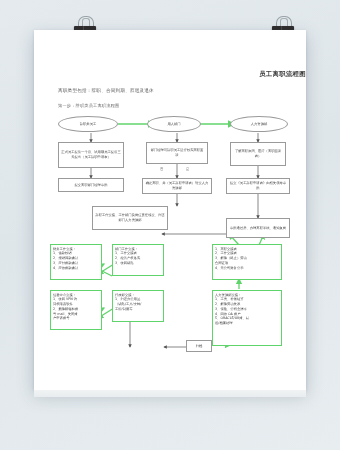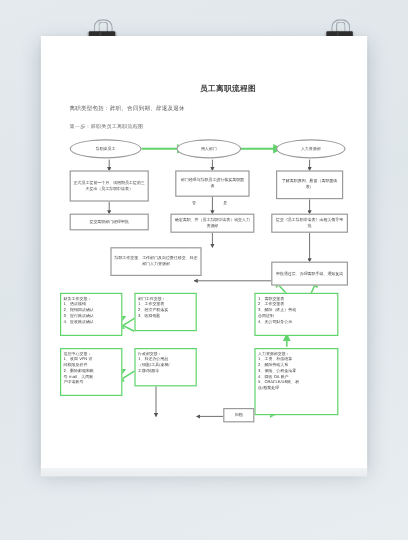--- a/index.html
+++ b/index.html
@@ -23,22 +23,22 @@
   #clipL{left:74px;} #clipR{left:272px;}
 
   
   #paper{position:absolute;left:34px;top:30px;width:272px;height:360px;
     background:#fff;box-shadow:0 6px 16px rgba(70,90,105,.28),0 1px 3px rgba(70,90,105,.2);}
   #paper:after{content:"";position:absolute;left:0;bottom:-7px;width:100%;height:7px;
     background:linear-gradient(#f1f3f4,#e9edef);}
 
   .doc{position:relative;width:100%;height:100%;padding:0;box-sizing:border-box;}
 
-  .title{position:absolute;left:0;top:40px;width:100%;text-align:center;
-    font-size:6.4px;font-weight:bold;color:#3a3a3a;letter-spacing:.3px;padding-left:20px;}
+  .title{position:absolute;left:0;top:40px;width:100%;text-align:right;
+    font-size:6.4px;font-weight:bold;color:#3a3a3a;letter-spacing:.3px;}
   .sub1{position:absolute;left:24px;top:58px;font-size:4.6px;color:#555;letter-spacing:.2px;}
   .sub2{position:absolute;left:24px;top:73px;font-size:4.2px;color:#666;letter-spacing:.2px;}
 
   
   #flow{position:absolute;left:0;top:84px;width:272px;height:250px;}
   svg#lines{position:absolute;left:0;top:0;width:272px;height:250px;}
 
   .node{position:absolute;box-sizing:border-box;background:#fff;
     font-size:3.3px;line-height:1.45;color:#3d3d3d;
     display:flex;align-items:center;justify-content:center;text-align:center;

